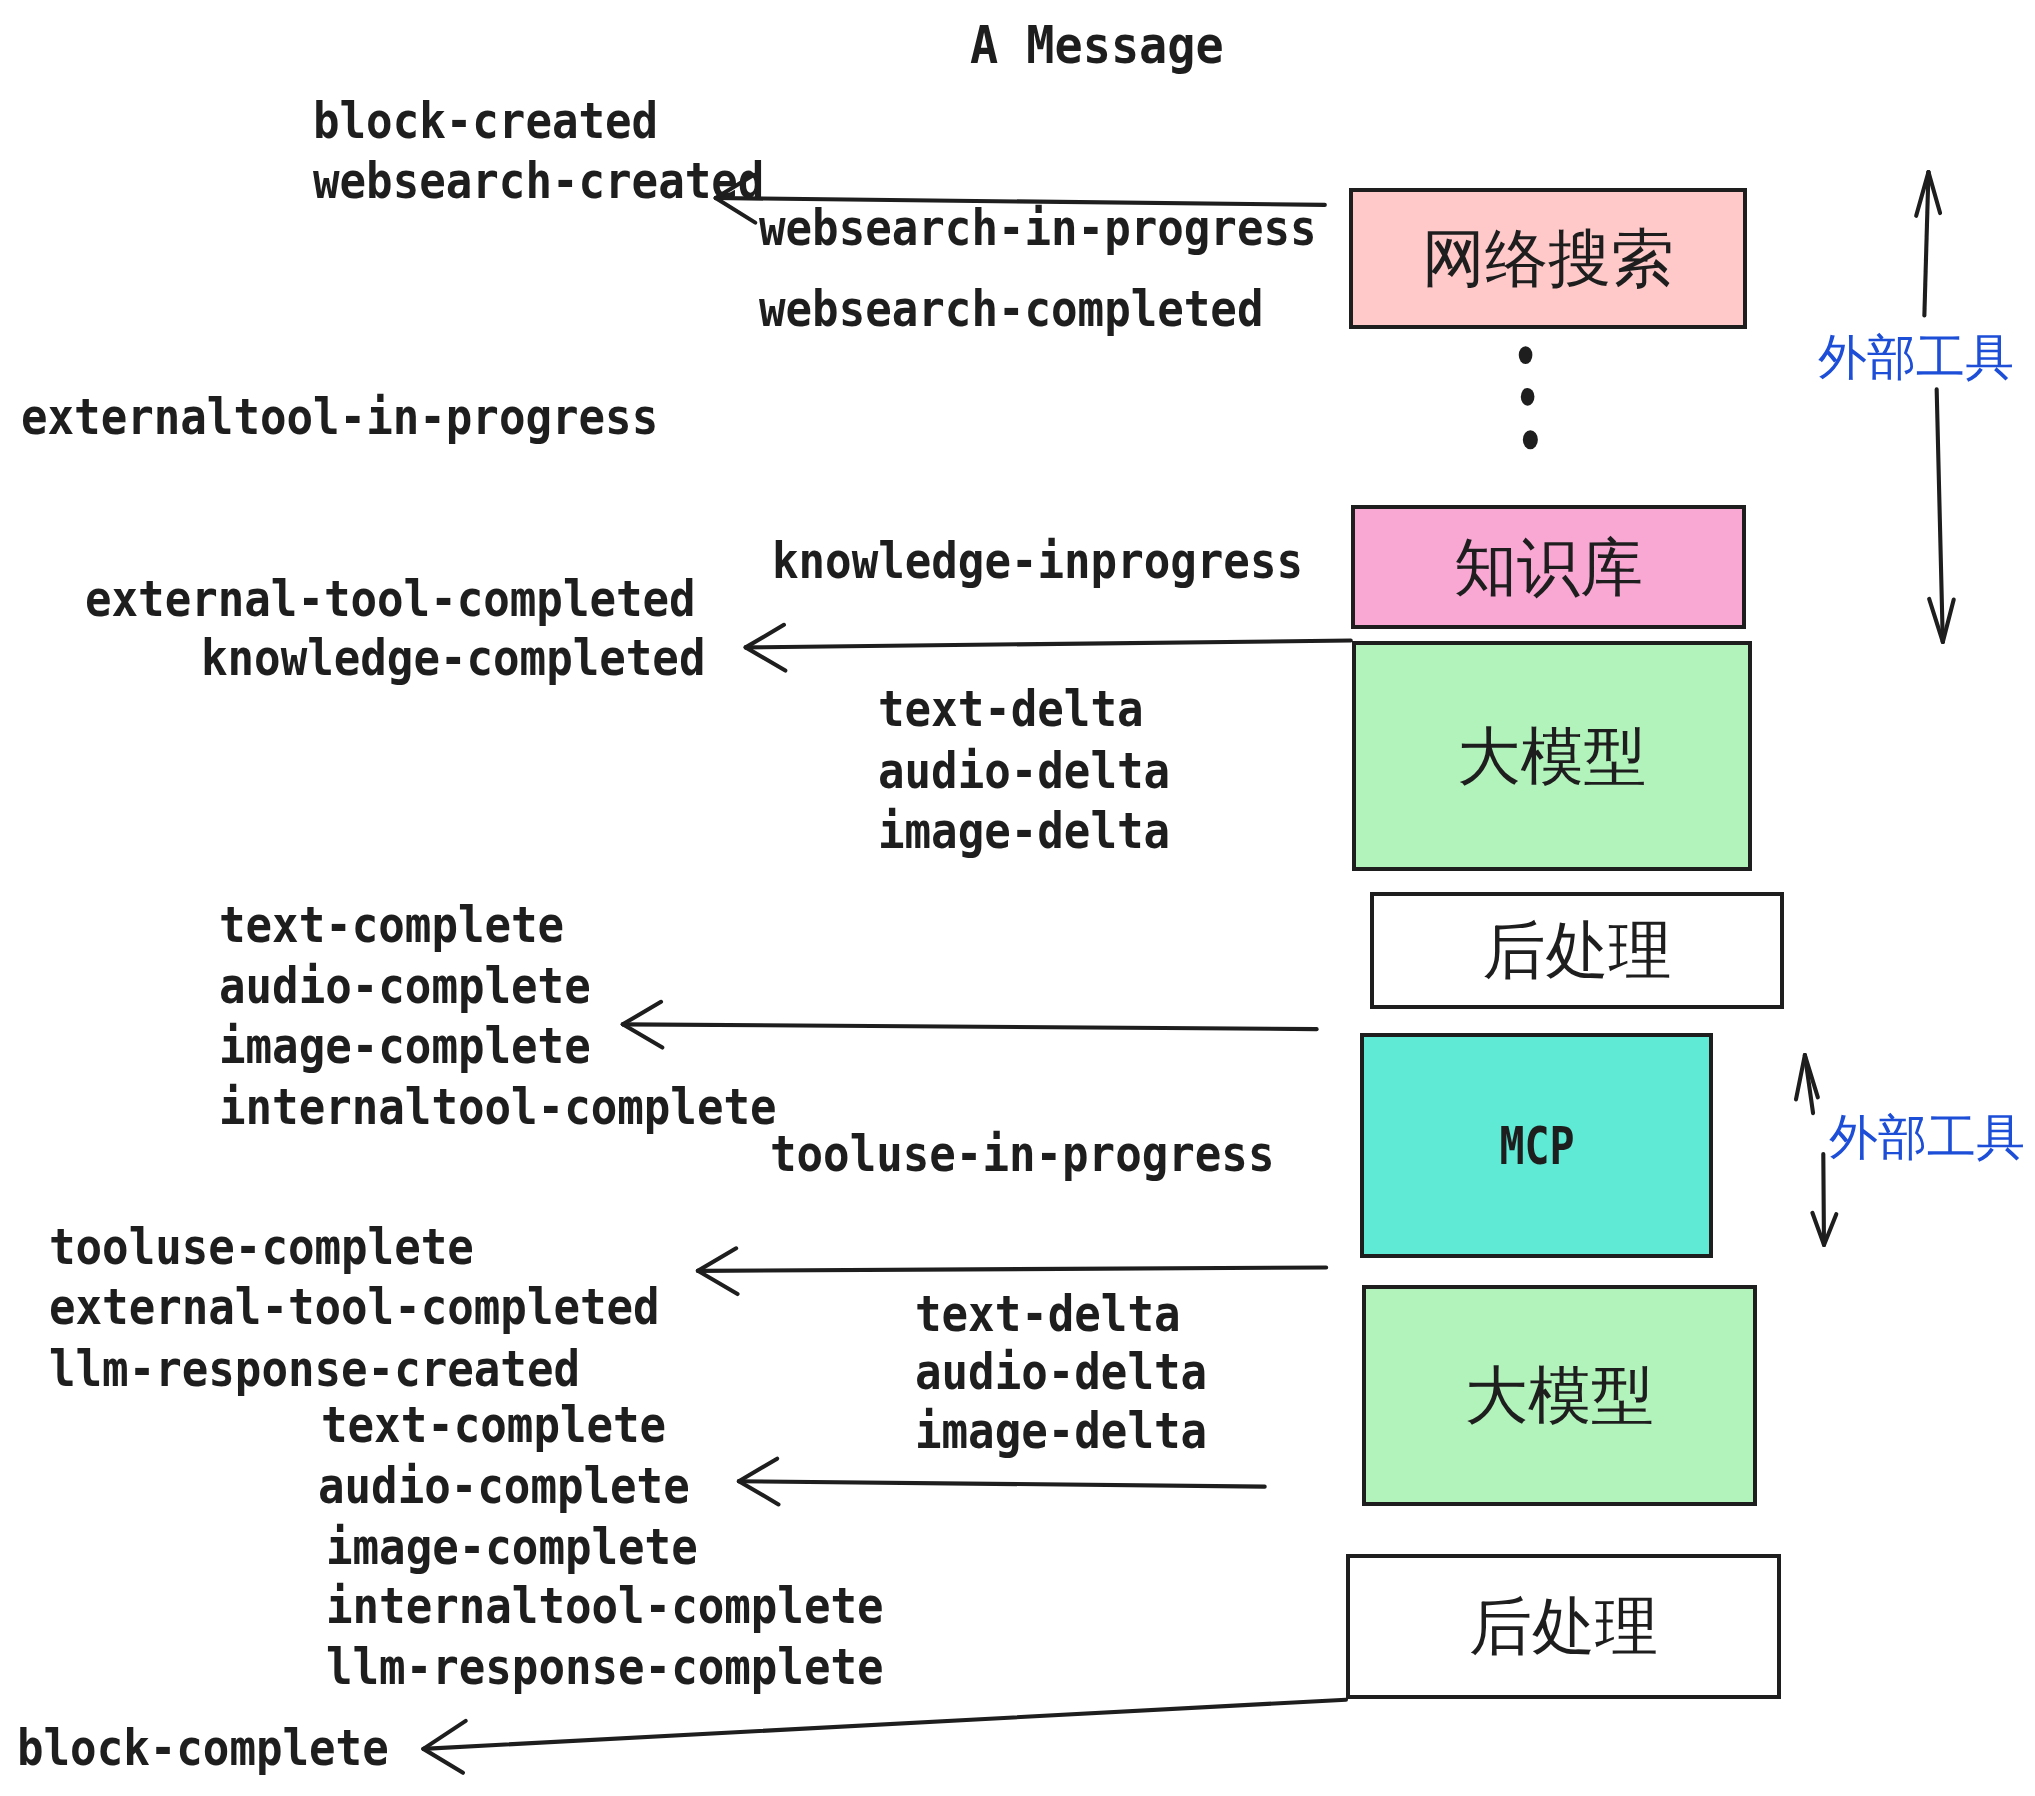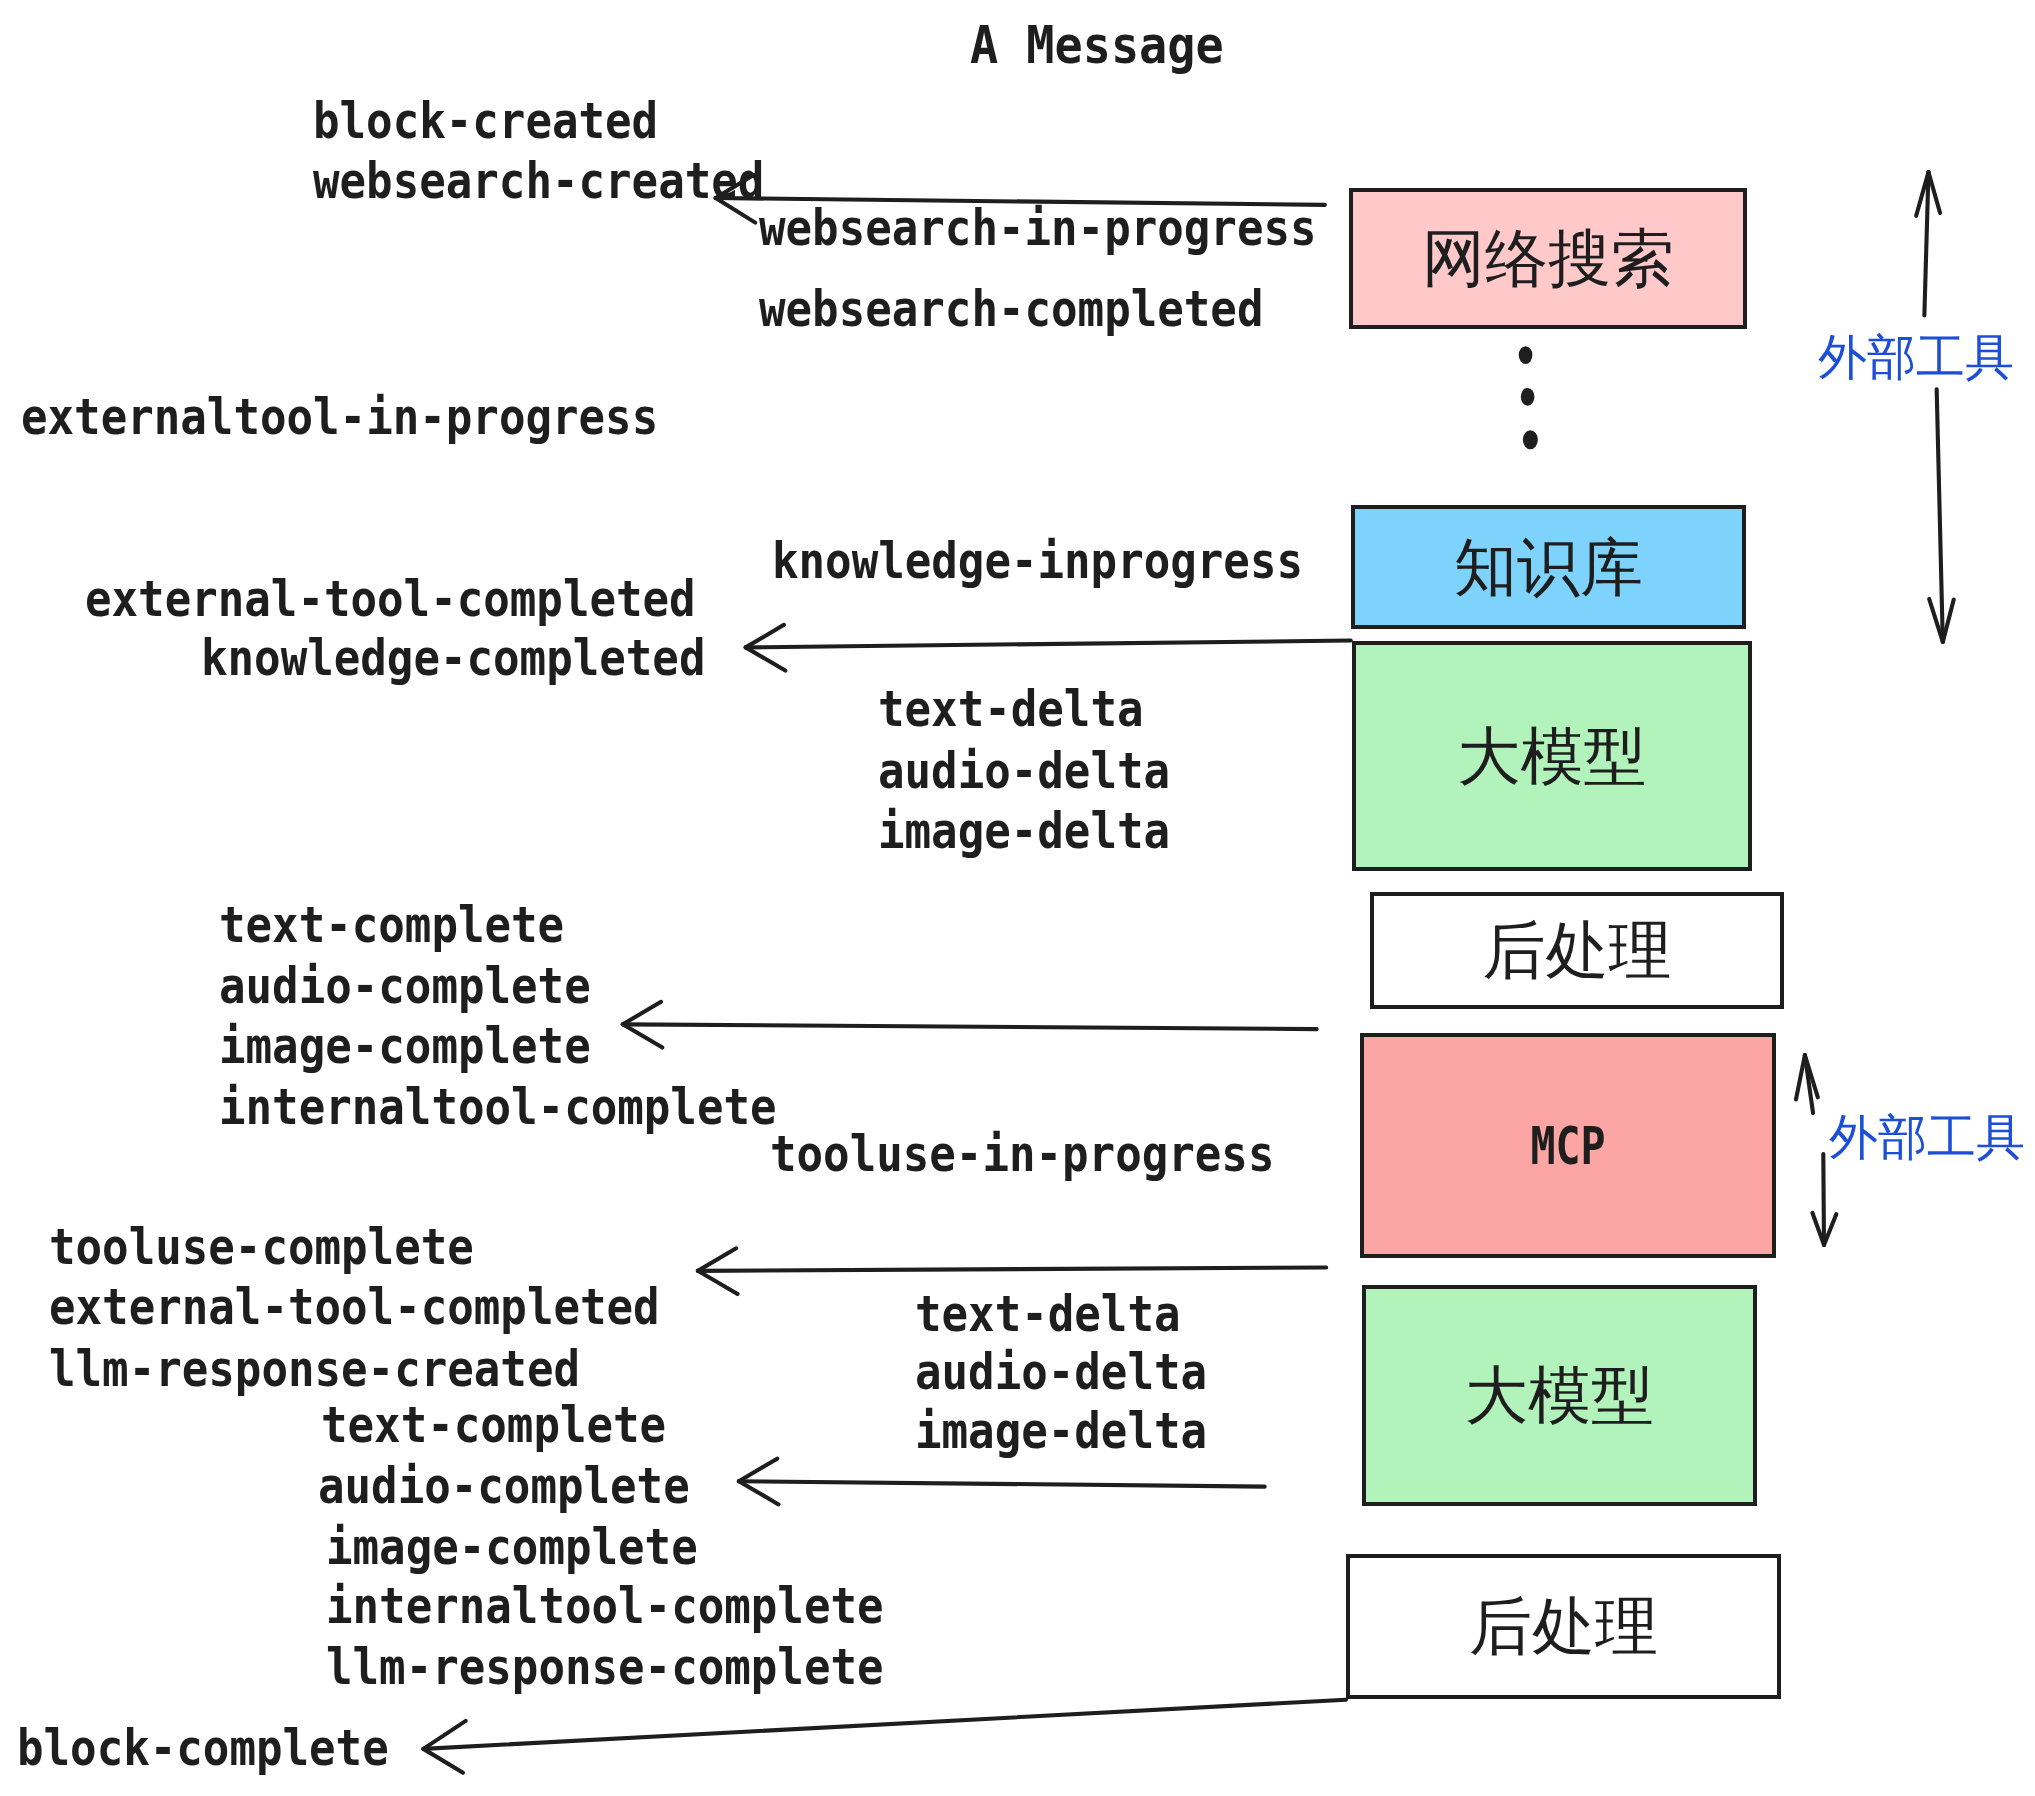--- a/index.html
+++ b/index.html
@@ -59,30 +59,30 @@
   <div class="ev" style="left:318px;top:1462px;">audio-complete</div>
   <div class="ev" style="left:326px;top:1523px;">image-complete</div>
   <div class="ev" style="left:326px;top:1582px;">internaltool-complete</div>
   <div class="ev" style="left:326px;top:1643px;">llm-response-complete</div>
 
   <div class="ev" style="left:17px;top:1724px;">block-complete</div>
 
   <div class="box" style="left: 1349px; top: 172px; width: 398px; height: 141px; background: rgb(255, 201, 201); margin-top: 16px;">
     <span class="lbl">网络搜索</span>
   </div>
-  <div class="box" style="left: 1351px; top: 505px; width: 395px; height: 124px; background: #7dd3fc;">
+  <div class="box" style="left: 1351px; top: 505px; width: 395px; height: 124px; background: #f9a8d4;">
     <span class="lbl">知识库</span>
   </div>
   <div class="box" style="left: 1352px; top: 641px; width: 400px; height: 230px; background: rgb(178, 242, 187);">
     <span class="lbl">大模型</span>
   </div>
   <div class="box" style="left: 1370px; top: 892px; width: 414px; height: 117px; background: rgb(255, 255, 255);">
     <span class="lbl">后处理</span>
   </div>
-  <div class="box" style="left: 1360px; top: 1033px; width: 416px; height: 225px; background: #fca5a5;">
+  <div class="box" style="left: 1360px; top: 1033px; width: 353px; height: 225px; background: #5eead4;">
     <span class="lbl-mono">MCP</span>
   </div>
   <div class="box" style="left: 1362px; top: 1285px; width: 395px; height: 221px; background: rgb(178, 242, 187);">
     <span class="lbl">大模型</span>
   </div>
   <div class="box" style="left: 1346px; top: 1554px; width: 435px; height: 145px; background: rgb(255, 255, 255);">
     <span class="lbl">后处理</span>
   </div>
 
   <div class="side" style="left:1818px;top:333px;">外部工具</div>

